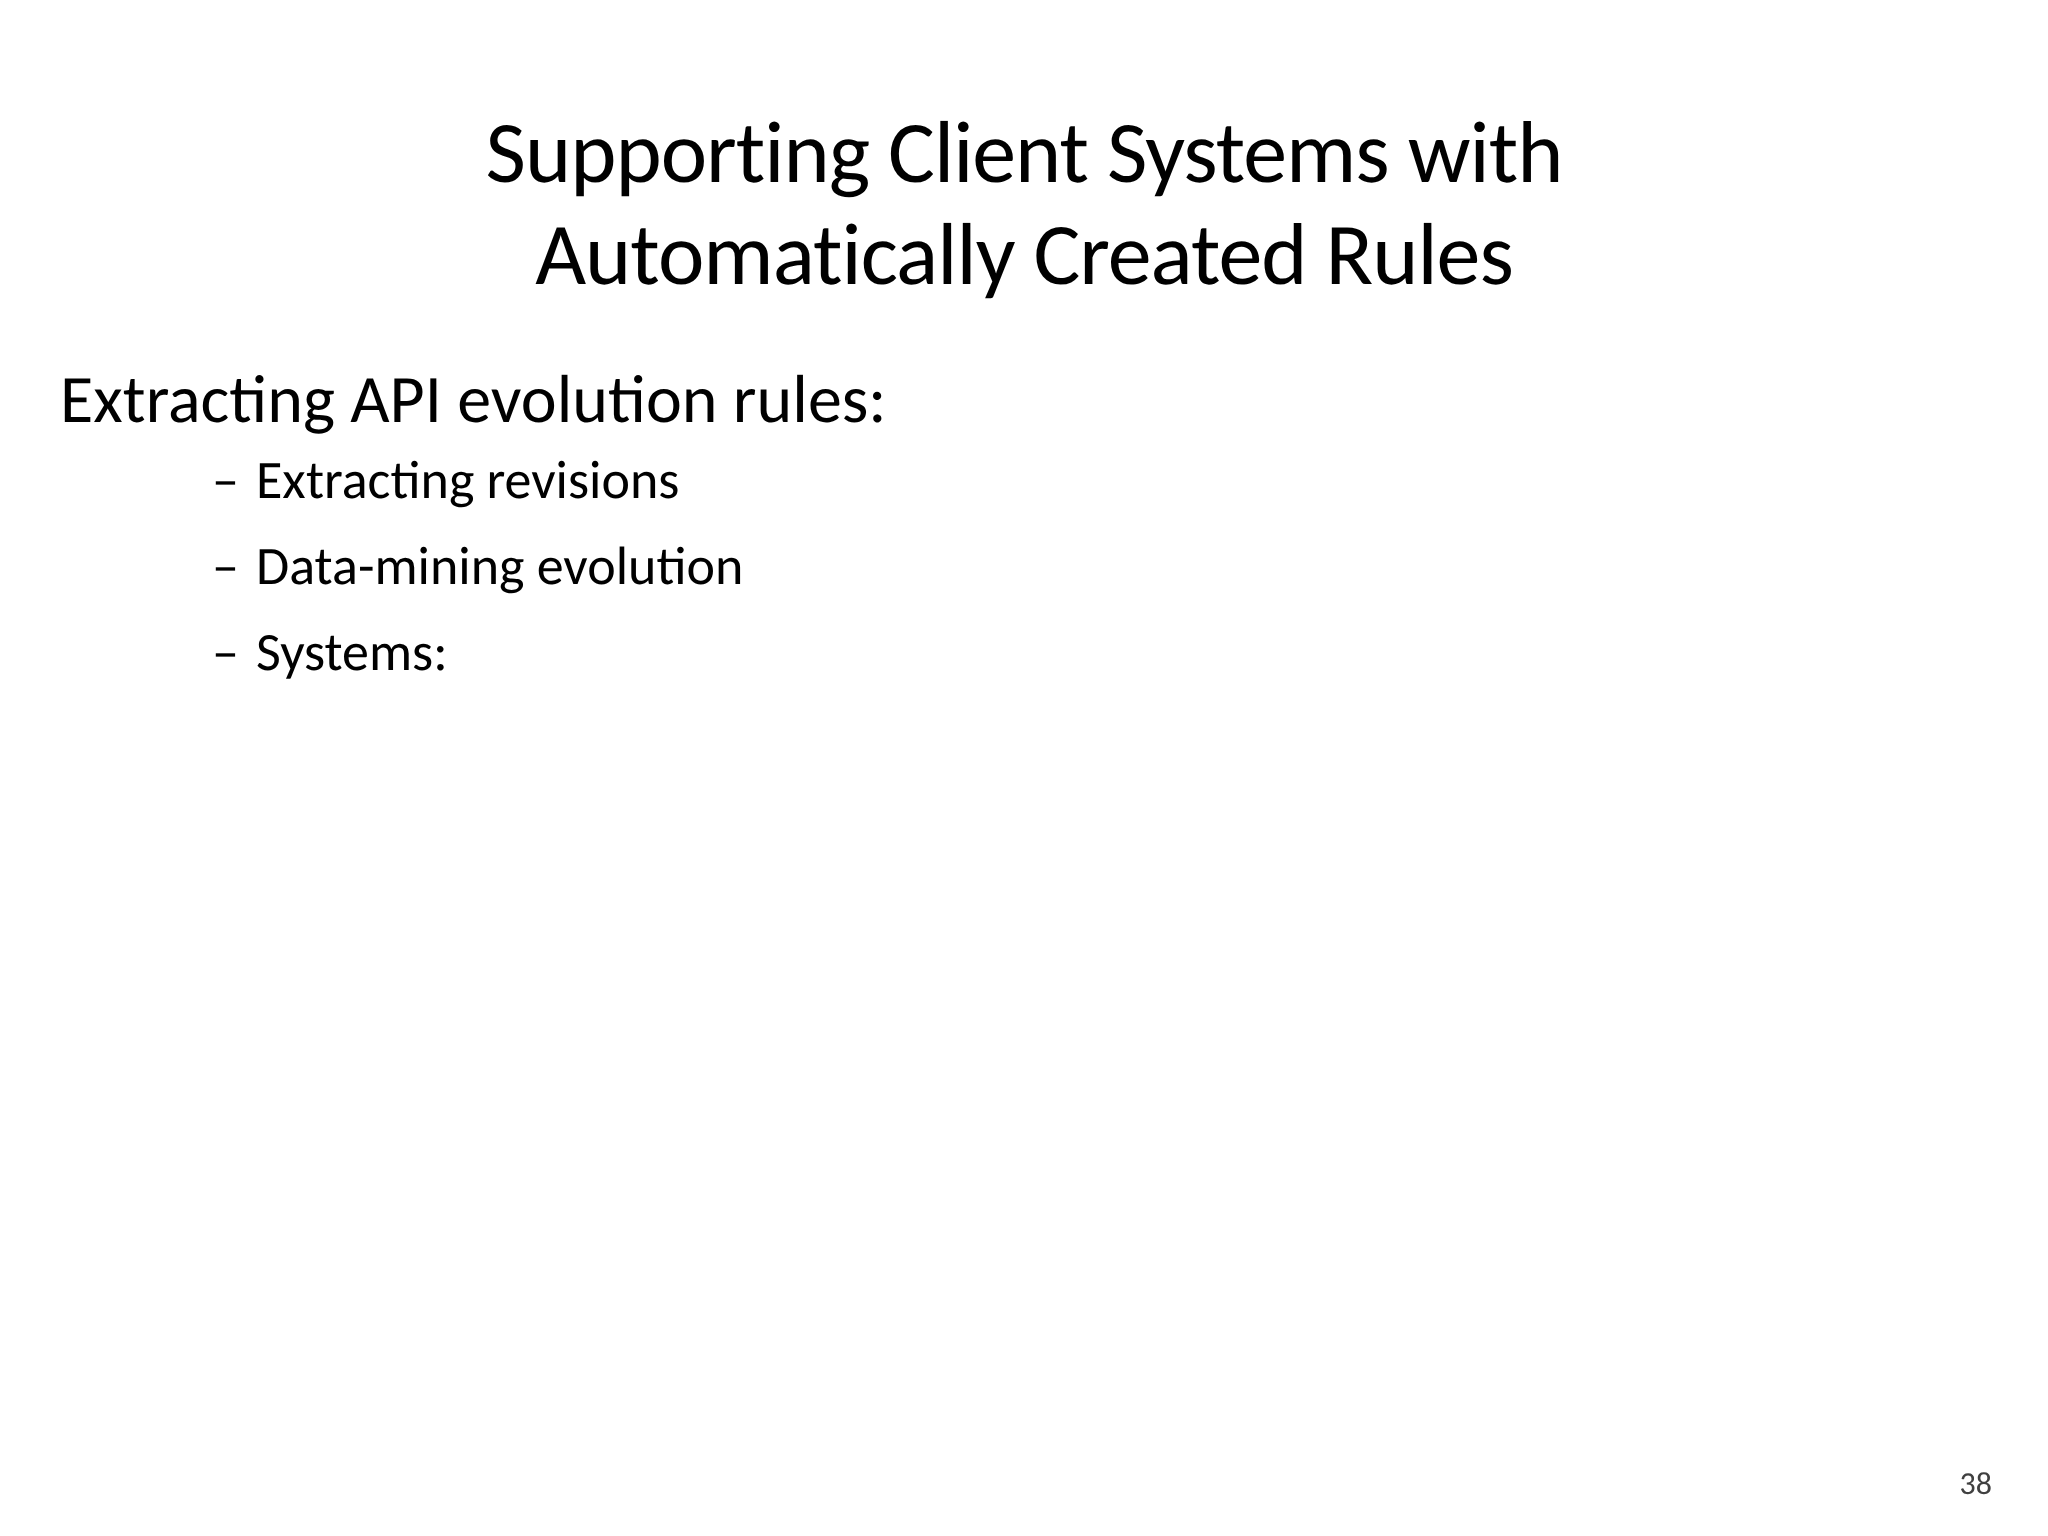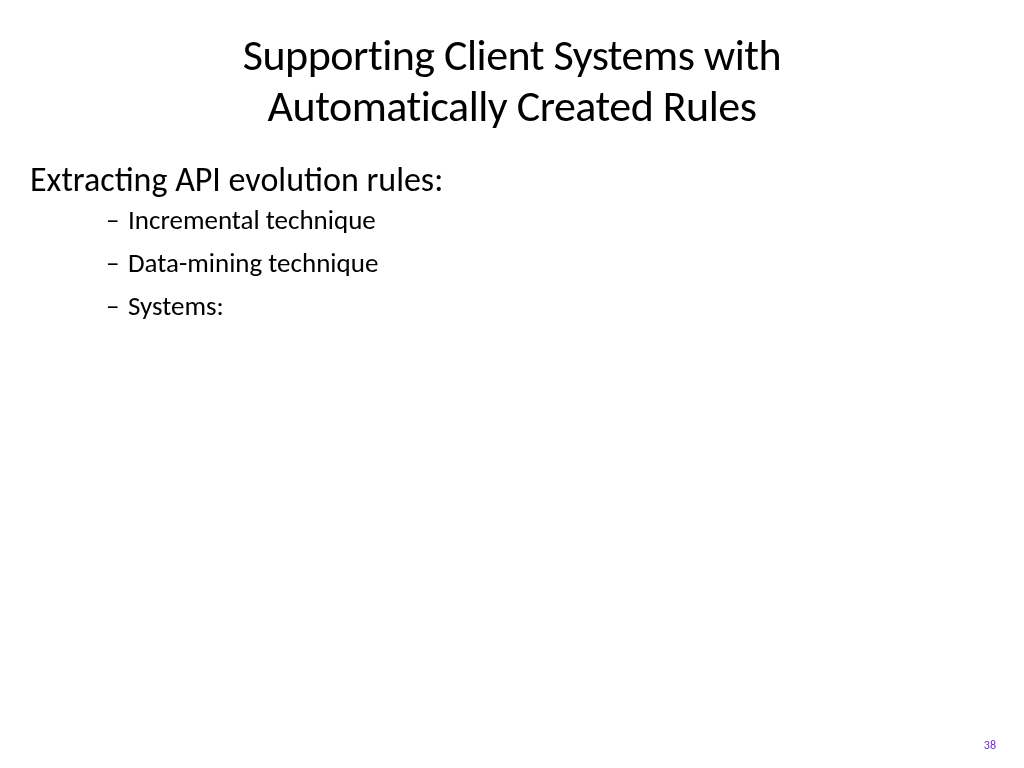--- a/index.html
+++ b/index.html
@@ -22,20 +22,21 @@
       padding: 30px 50px 20px 50px;
       position: relative;
     }
     .title {
       font-size: 44px;
       font-weight: 400;
       text-align: center;
       line-height: 1.15;
       margin-bottom: 28px;
       letter-spacing: -0.5px;
+      margin-top: 21px;
     }
     .subtitle {
       font-size: 34px;
       font-weight: 400;
       margin-left: -20px;
     }
     .level1-list {
       list-style: none;
       margin-left: 56px;
     }
@@ -67,41 +68,41 @@
     .level2-item::before {
       content: "•";
       position: absolute;
       left: 0;
       top: 0;
     }
     .page-number {
       position: absolute;
       bottom: 16px;
       right: 28px;
-      font-size: 12px;
-      color: #6d28d9;
+      font-size: 16px;
+      color: #404040;
     }
   </style>
 </head>
 <body>
 
 <div class="slide">
   <h1 class="title">
     <span>Supporting Client Systems with</span><br>
     <span>Automatically Created Rules</span>
   </h1>
 
   <div class="subtitle">Extracting API evolution rules:</div>
 
   <ul class="level1-list">
     <li class="level1-item">
-      <span>Incremental technique</span>
+      <span>Extracting revisions</span>
     </li>
     <li class="level1-item">
-      <span>Data-mining technique</span>
+      <span>Data-mining evolution</span>
     </li>
     <li class="level1-item">
       <span>Systems:</span>
       <ul class="level2-list">
       </ul>
     </li>
   </ul>
 
   <div class="page-number">38</div>
 </div>

